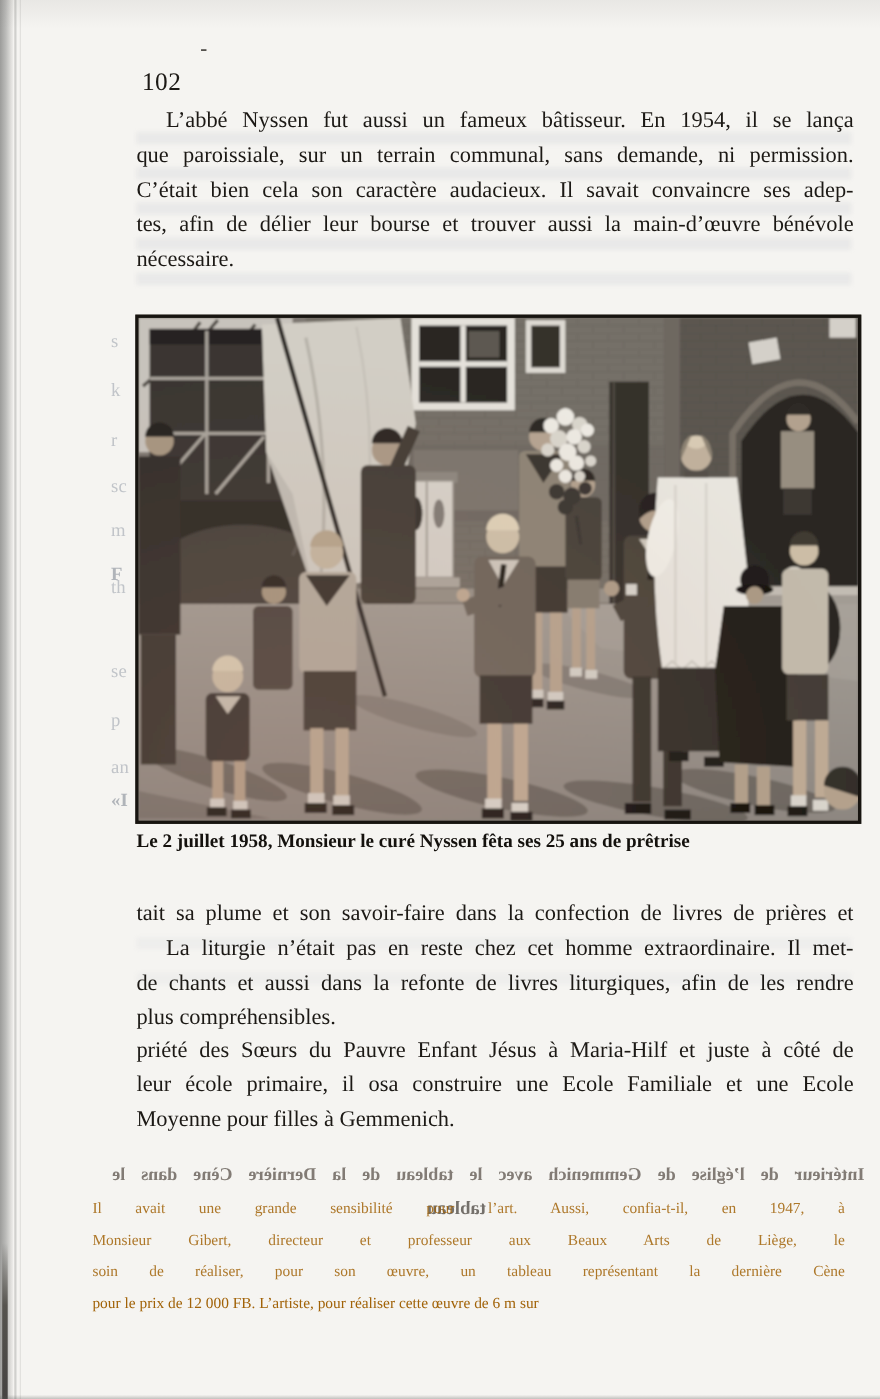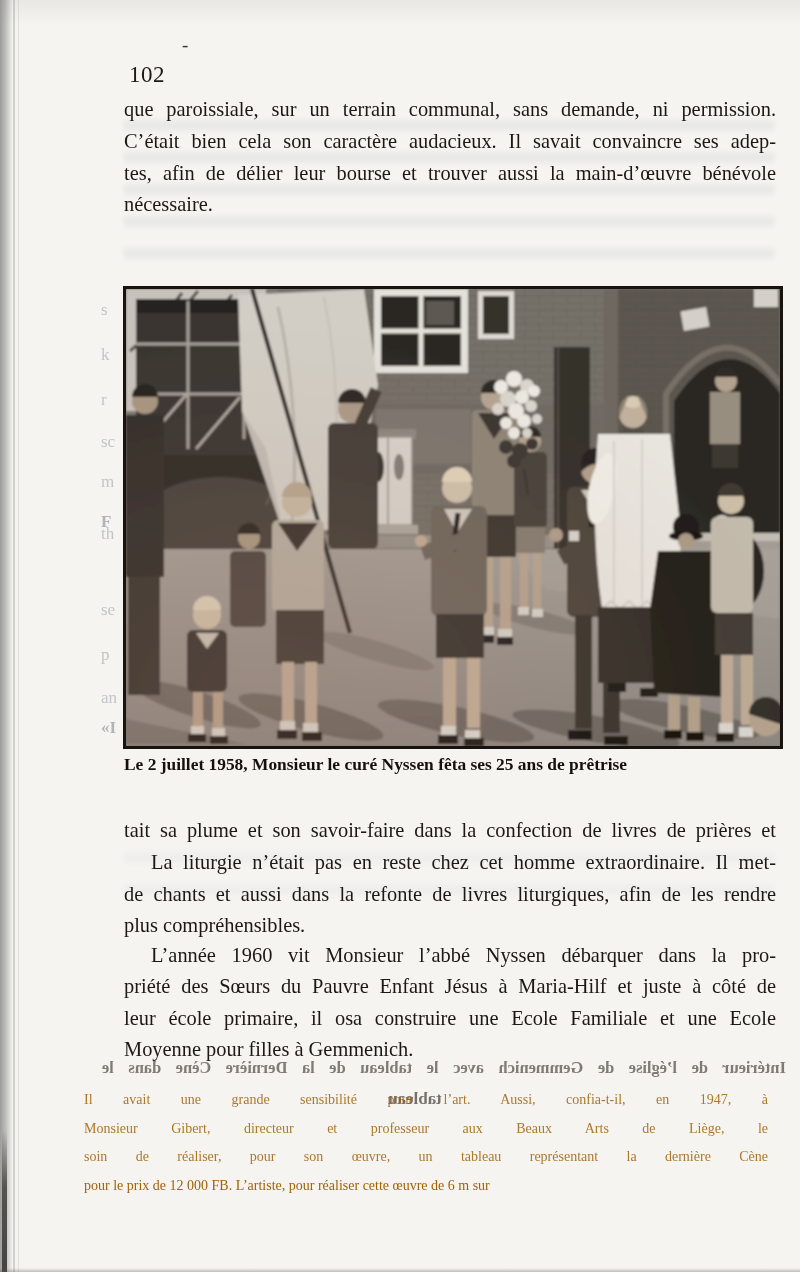--- a/index.html
+++ b/index.html
@@ -71,20 +71,21 @@
 
   <div class="ghost-stripe" style="top:120px"></div>
   <div class="ghost-stripe" style="top:152px"></div>
   <div class="ghost-stripe" style="top:184px"></div>
   <div class="ghost-stripe" style="top:216px"></div>
   <div class="ghost-stripe" style="top:248px"></div>
   <div class="ghost-stripe" style="top:852px;opacity:.6"></div>
   <div class="ghost-stripe" style="top:884px;opacity:.55"></div>
 
   <div class="para" style="top:94px">
+    <div class="jline ind">L’abbé Nyssen fut aussi un fameux bâtisseur. En 1954, il se lança</div>
     <div class="jline">que paroissiale, sur un terrain communal, sans demande, ni permission.</div>
     <div class="jline">C’était bien cela son caractère audacieux. Il savait convaincre ses adep-</div>
     <div class="jline">tes, afin de délier leur bourse et trouver aussi la main-d’œuvre bénévole</div>
     <div class="jlast">nécessaire.</div>
   </div>
 
   <figure class="photo" style="margin:0">
     <svg viewBox="0 0 654 457" preserveAspectRatio="none">
       <defs>
         <filter id="soft" x="-4%" y="-4%" width="108%" height="108%">
@@ -348,21 +349,20 @@
   <div class="caption">Le 2 juillet 1958, Monsieur le curé Nyssen fêta ses 25 ans de prêtrise</div>
 
   <div class="para" style="top:815px">
     <div class="jline">tait sa plume et son savoir-faire dans la confection de livres de prières et</div>
     <div class="jline ind">La liturgie n’était pas en reste chez cet homme extraordinaire. Il met-</div>
     <div class="jline">de chants et aussi dans la refonte de livres liturgiques, afin de les rendre</div>
     <div class="jlast">plus compréhensibles.</div>
   </div>
 
   <div class="para" style="top:940px;line-height:31.4px">
-    <div class="jline ind">L’année 1960 vit Monsieur l’abbé  Nyssen débarquer dans la pro-</div>
     <div class="jline">priété des Sœurs du Pauvre Enfant Jésus à Maria-Hilf et juste à côté de</div>
     <div class="jline">leur école primaire, il osa construire une Ecole Familiale et une Ecole</div>
     <div class="jlast">Moyenne pour filles à Gemmenich.</div>
   </div>
 
   <div class="mirror-caption">Intérieur de l’église de Gemmenich avec le tableau de la Dernière Cène dans le</div>
   <div class="mirror-word">tableau</div>
 
   <div class="ghost-block">
     <div class="jline">Il avait une grande sensibilité pour l’art. Aussi, confia-t-il, en 1947, à</div>

